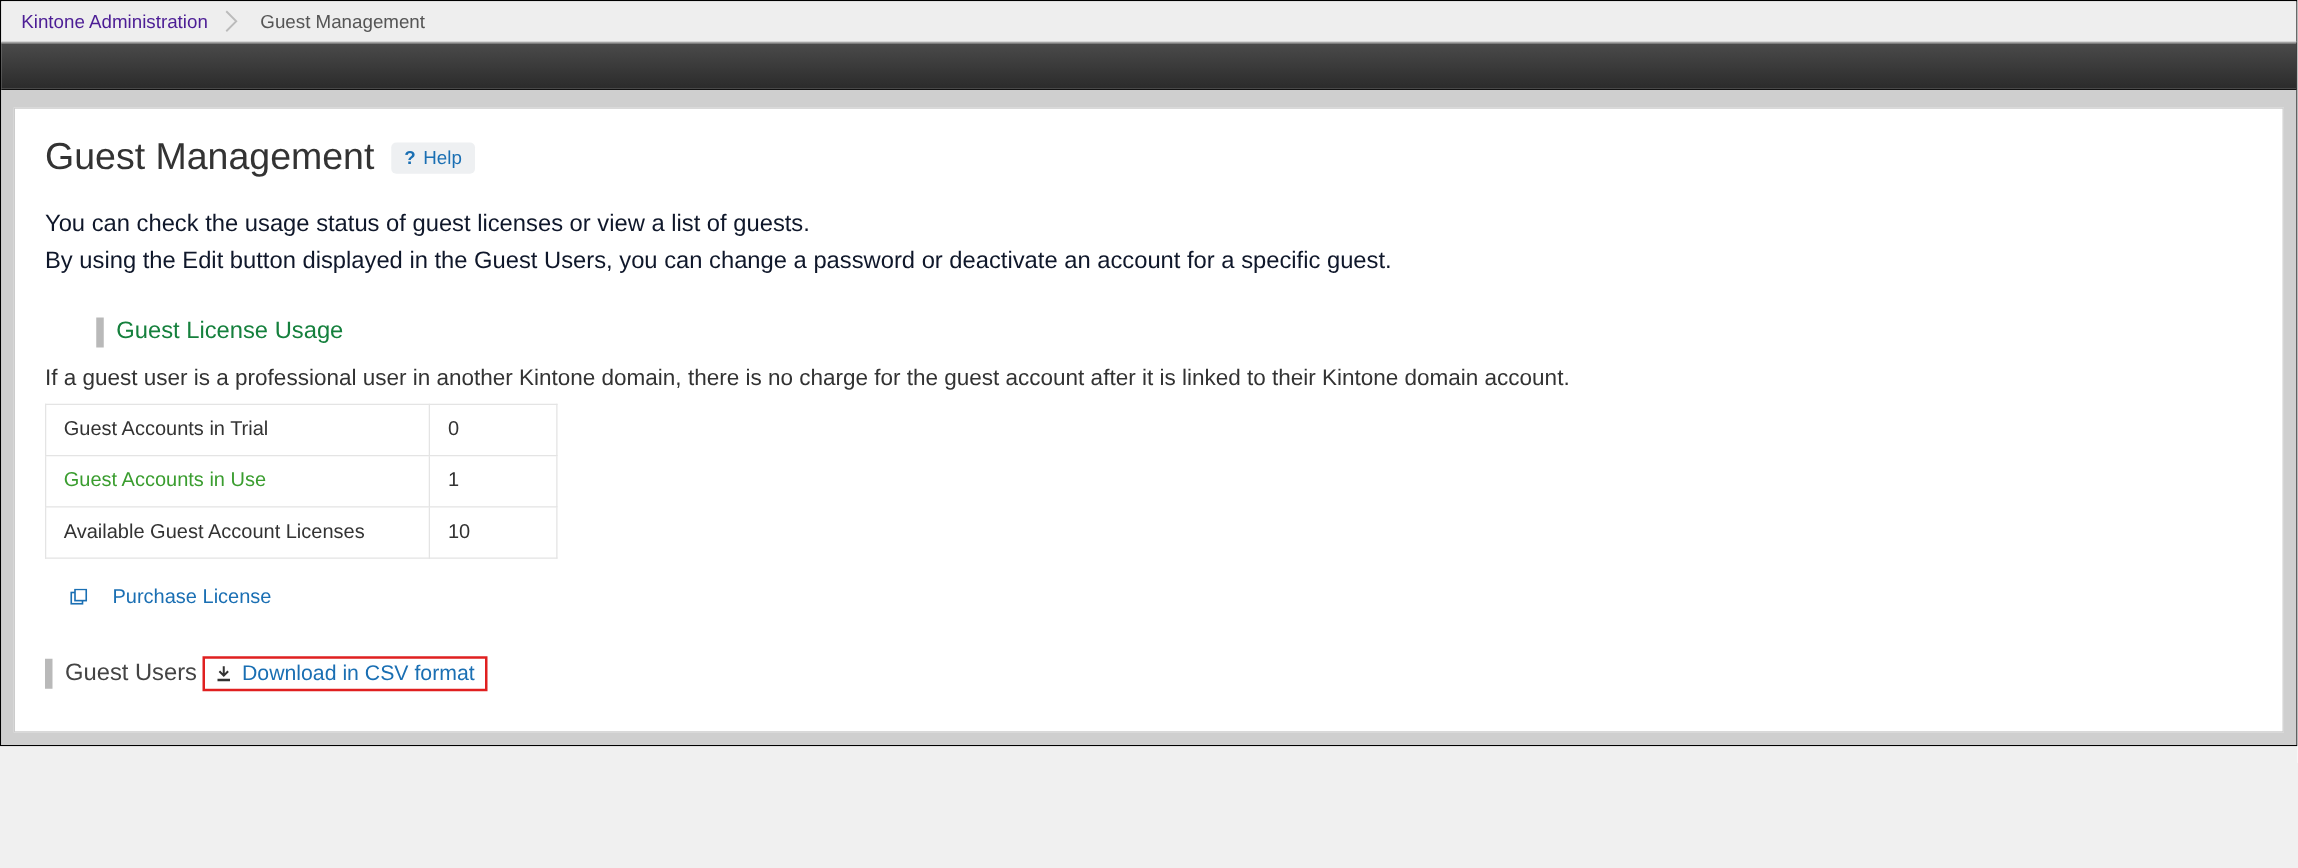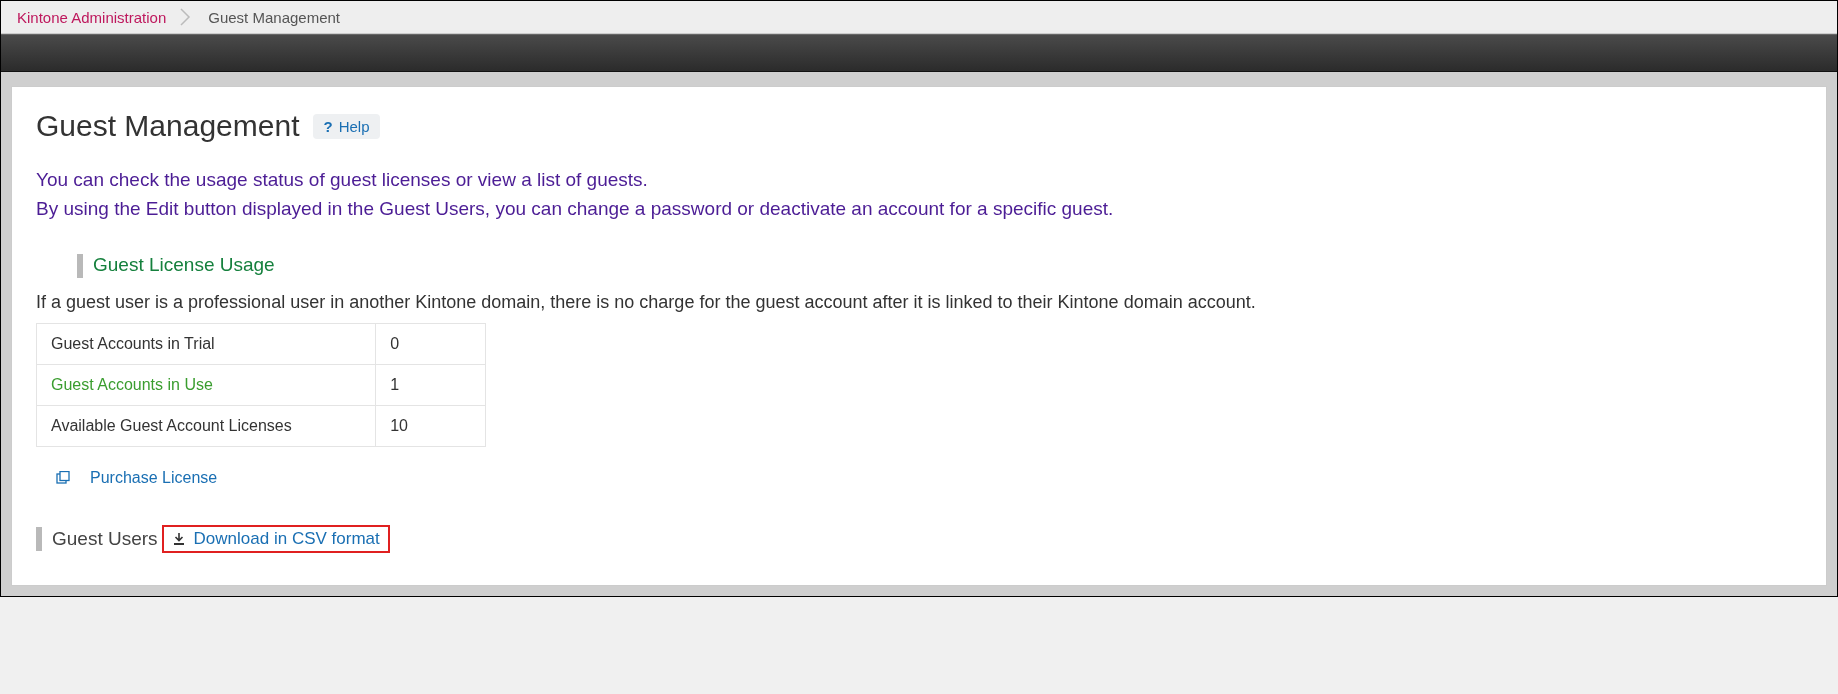--- a/index.html
+++ b/index.html
@@ -14,21 +14,21 @@
   }
   .breadcrumb-bar {
     background: #eeeeee;
     padding: 6px 16px;
     border-bottom: 1px solid #ccc;
     display: flex;
     align-items: center;
     font-size: 15px;
   }
   .breadcrumb-link {
-    color: #be185d;
+    color: #4c1d95;
     text-decoration: none;
     padding-right: 14px;
     position: relative;
   }
   .breadcrumb-sep {
     display: inline-block;
     margin: 0 4px 0 0;
     color: #aaa;
   }
   .breadcrumb-sep svg { display: block; }
@@ -73,21 +73,21 @@
     color: #1a6fb3;
     font-size: 15px;
     cursor: pointer;
   }
   .help-chip .qmark {
     color: #1a6fb3;
     font-weight: bold;
   }
   .intro {
     font-size: 19px;
-    color: #4c1d95;
+    color: #0f172a;
     line-height: 1.55;
     margin-bottom: 30px;
   }
   .section-heading {
     display: flex;
     align-items: flex-start;
     margin-bottom: 14px;
     font-size: 19px;
     color: #15803d;
     padding-left: 41px;
@@ -100,21 +100,21 @@
     background: #b9b9b9;
     margin-right: 10px;
   }
   .section-note {
     font-size: 18px;
     color: #333;
     margin-bottom: 10px;
   }
   table.license-table {
     border-collapse: collapse;
-    width: 450px;
+    width: 410px;
     margin-bottom: 22px;
     font-size: 16px;
   }
   table.license-table td {
     border: 1px solid #e4e4e4;
     padding: 11px 14px;
     color: #333;
   }
   table.license-table td.label { width: 340px; }
   table.license-table td.val { width: 110px; }

